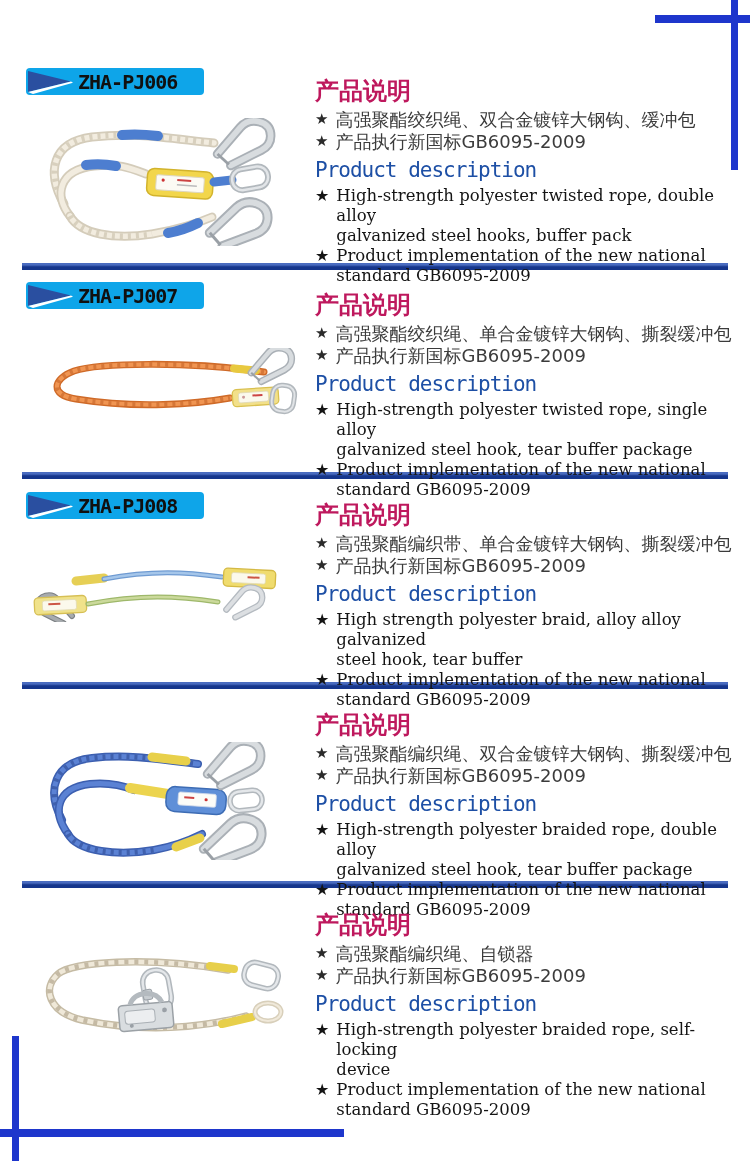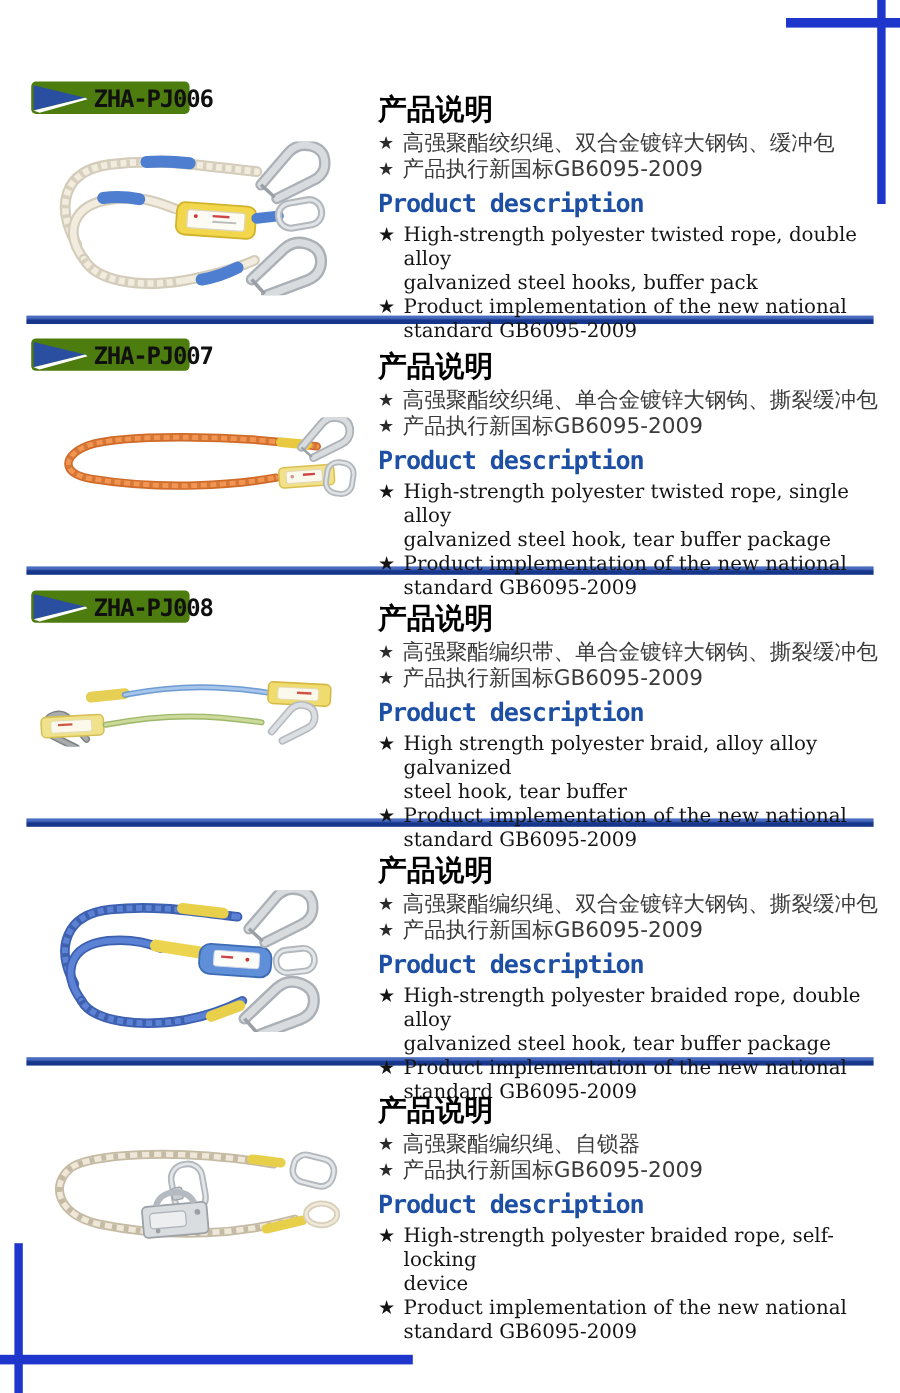--- a/index.html
+++ b/index.html
@@ -13,38 +13,38 @@
   .decor.bl-v{left:12px;top:1036px;width:7px;height:125px;}
   .decor.bl-h{left:0;top:1129px;width:344px;height:8px;}
 
   
   .divider{position:absolute;left:22px;width:706px;height:7px;
     background:linear-gradient(to bottom,#4a6cc0 0 28%,#16368c 55% 100%);}
 
   .section{position:absolute;left:0;width:750px;height:200px;}
 
   
-  .code-label{position:absolute;left:26px;top:0;width:132px;height:27px;
-    background:#4d7c0f;border-radius:4px;}
+  .code-label{position:absolute;left:26px;top:0;width:178px;height:27px;
+    background:#0ea5e9;border-radius:4px;}
   .code-label svg{position:absolute;left:0;top:0;}
   .code-text{position:absolute;left:52px;top:2px;
     font-family:"DejaVu Sans Mono","Liberation Mono",monospace;
     font-size:20px;font-weight:700;letter-spacing:-1px;color:#101010;white-space:nowrap;}
 
   .photo{position:absolute;}
 
   
   .txt{position:absolute;left:315px;top:0;width:420px;}
-  .cn-heading{margin:10px 0 0 0;font-size:24px;line-height:26px;font-weight:700;color:#000000;
+  .cn-heading{margin:10px 0 0 0;font-size:24px;line-height:26px;font-weight:700;color:#be185d;
     font-family:"DejaVu Sans",sans-serif;}
   .cn-bullets{margin-top:5px;}
   .cn-bullet{display:flex;gap:7px;font-size:18px;line-height:21.5px;color:#3b3b3b;}
   .cn-bullet .star{font-size:15px;color:#2b2b2b;line-height:21.5px;}
   .en-heading{margin:7px 0 0 0;font-family:"DejaVu Sans Mono","Liberation Mono",monospace;
-    font-size:21px;line-height:22px;font-weight:700;letter-spacing:-1px;color:#1d4fa5;white-space:nowrap;}
+    font-size:21px;line-height:22px;font-weight:400;letter-spacing:-1px;color:#1d4fa5;white-space:nowrap;}
   .en-bullets{margin-top:5px;font-family:"DejaVu Serif","Liberation Serif",serif;
     font-size:16.5px;line-height:20px;color:#141414;}
   .en-bullet{display:flex;gap:7px;}
   .en-bullet .star{font-size:16px;color:#141414;line-height:20px;font-family:"DejaVu Sans",sans-serif;}
 </style>
 </head>
 <body>
 
 <div class="page">
 

